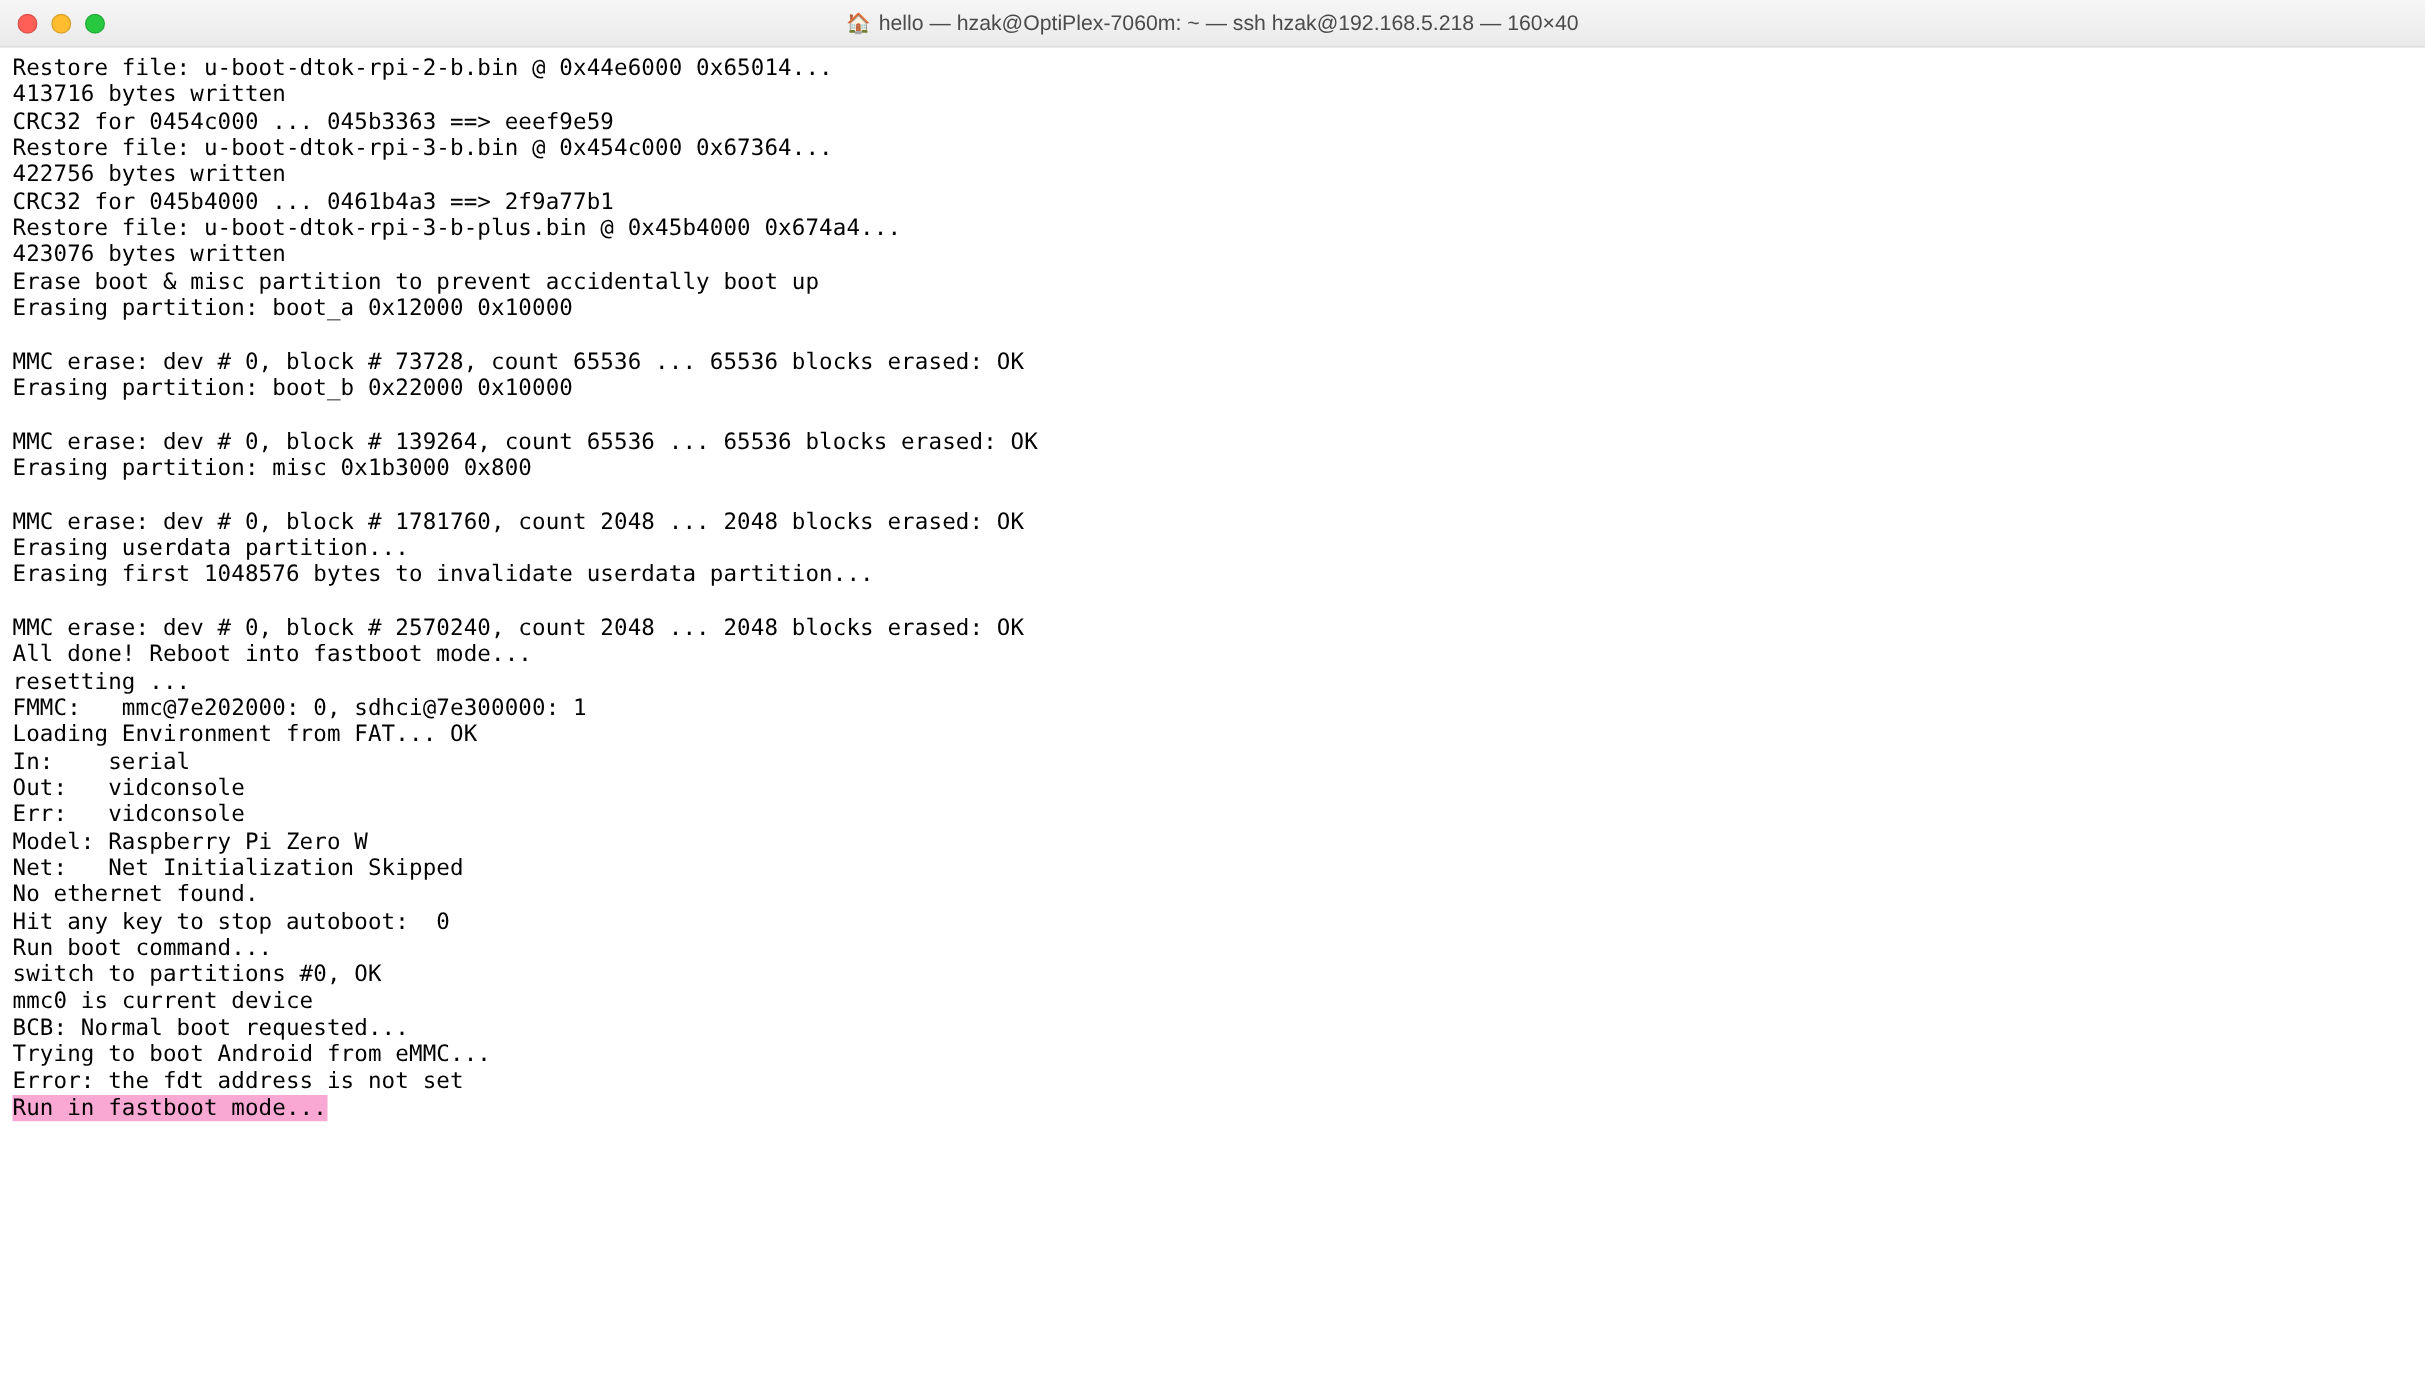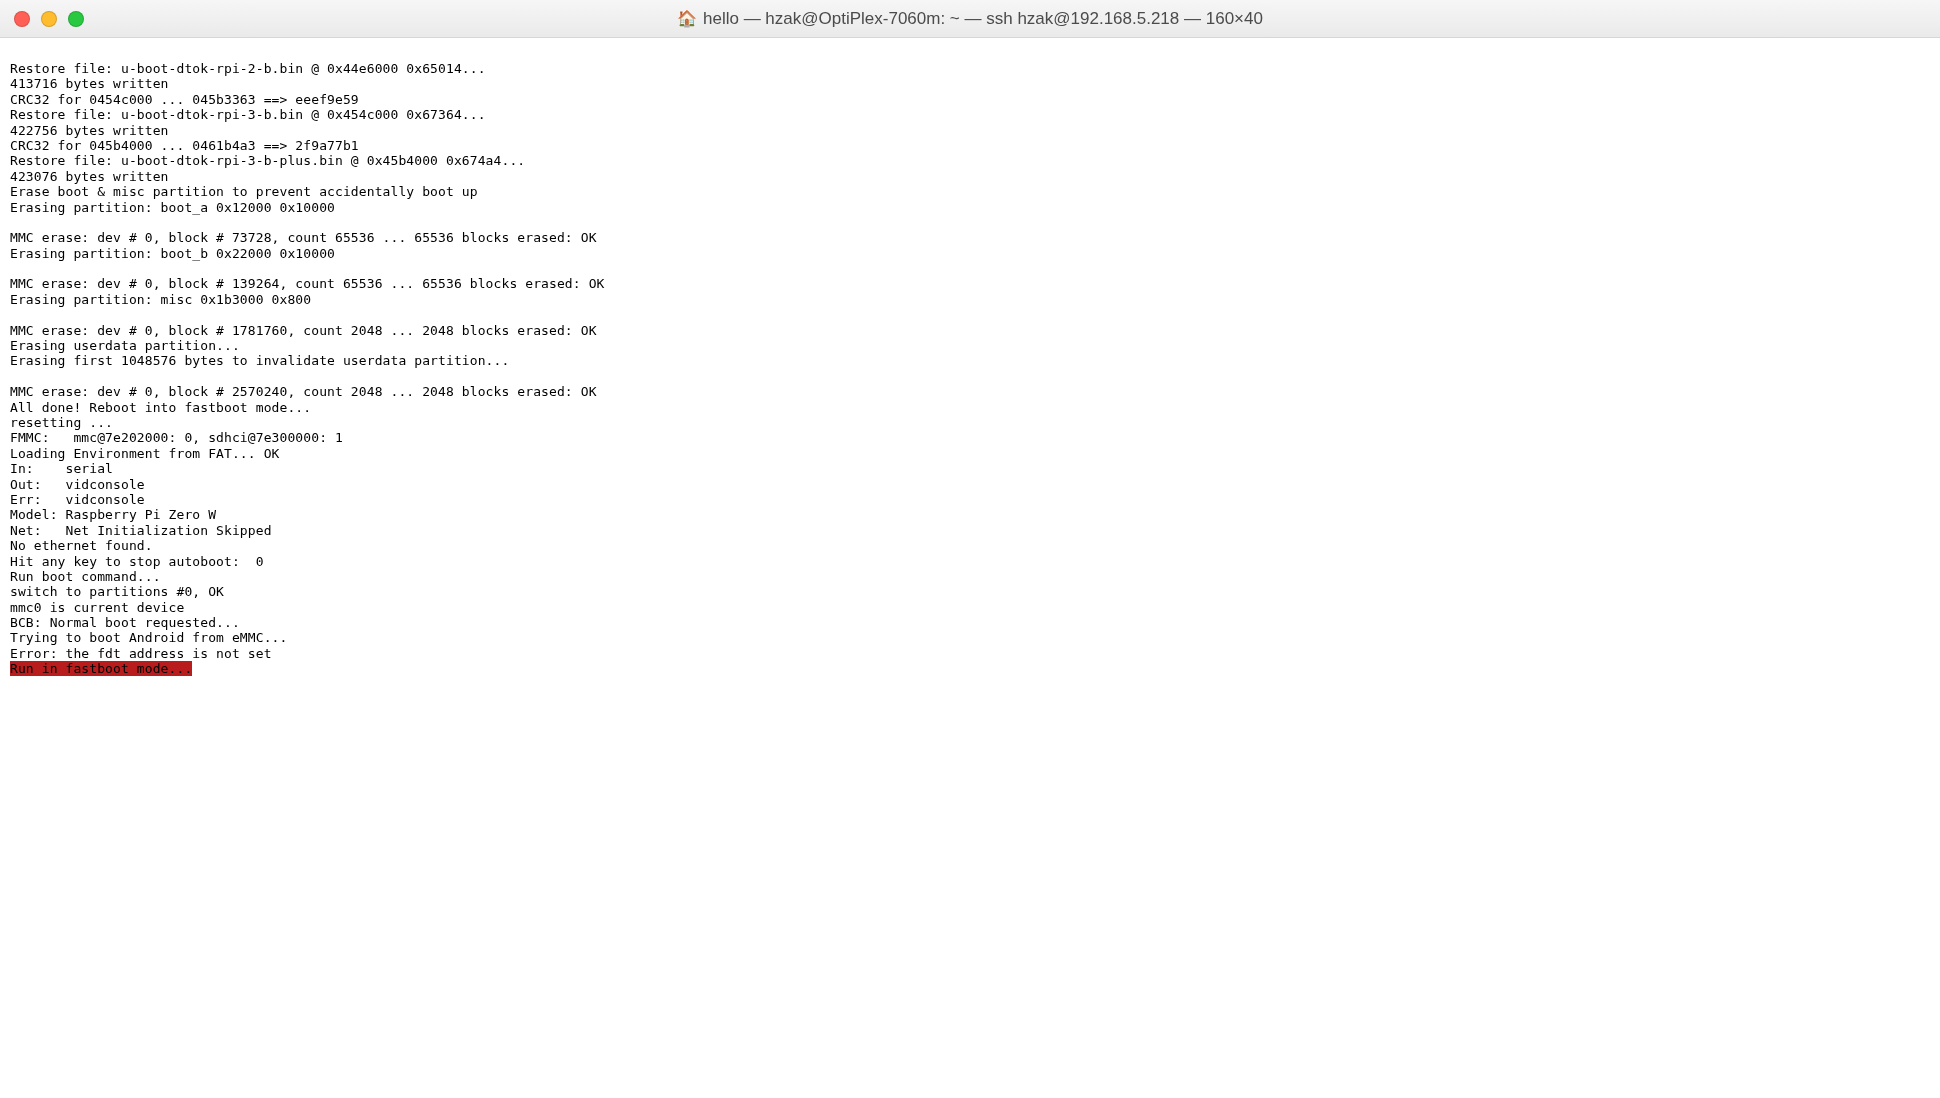--- a/index.html
+++ b/index.html
@@ -42,32 +42,32 @@
       display: flex;
       align-items: center;
       gap: 6px;
       white-space: nowrap;
     }
     .home-icon {
       font-size: 16px;
       color: #999;
     }
     .terminal-body {
-      padding: 23px 10px;
+      padding: 6px 10px;
       font-family: "SF Mono", Menlo, Monaco, Consolas, monospace;
-      font-size: 13px;
+      font-size: 18px;
       line-height: 1.185;
       color: #000;
       white-space: pre;
       background: #ffffff;
       letter-spacing: 0.1px;
     }
     .terminal-line { display: block; }
     .highlight {
-      background: #b91c1c;
+      background: #f9a8d4;
     }
   </style>
 </head>
 <body>
 
 <div class="title-bar">
   <div class="traffic-lights">
     <div class="light light-close"></div>
     <div class="light light-min"></div>
     <div class="light light-max"></div>

